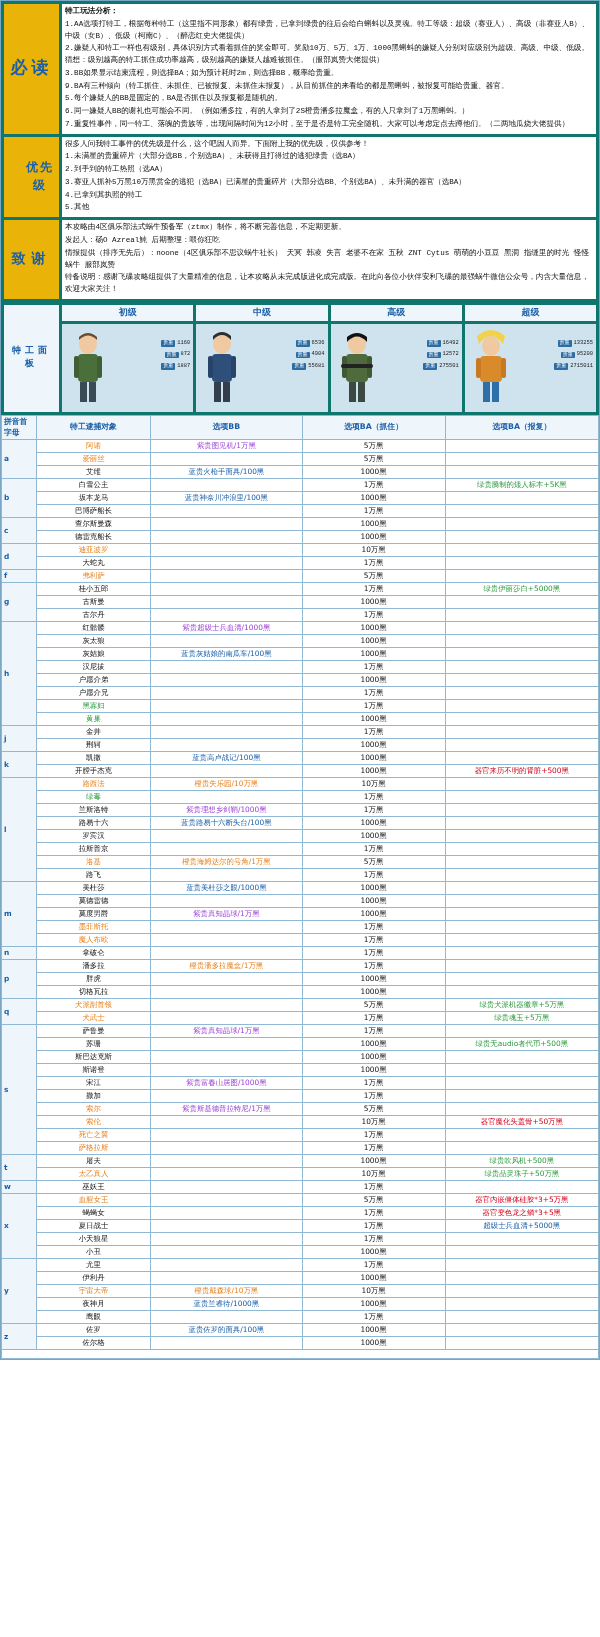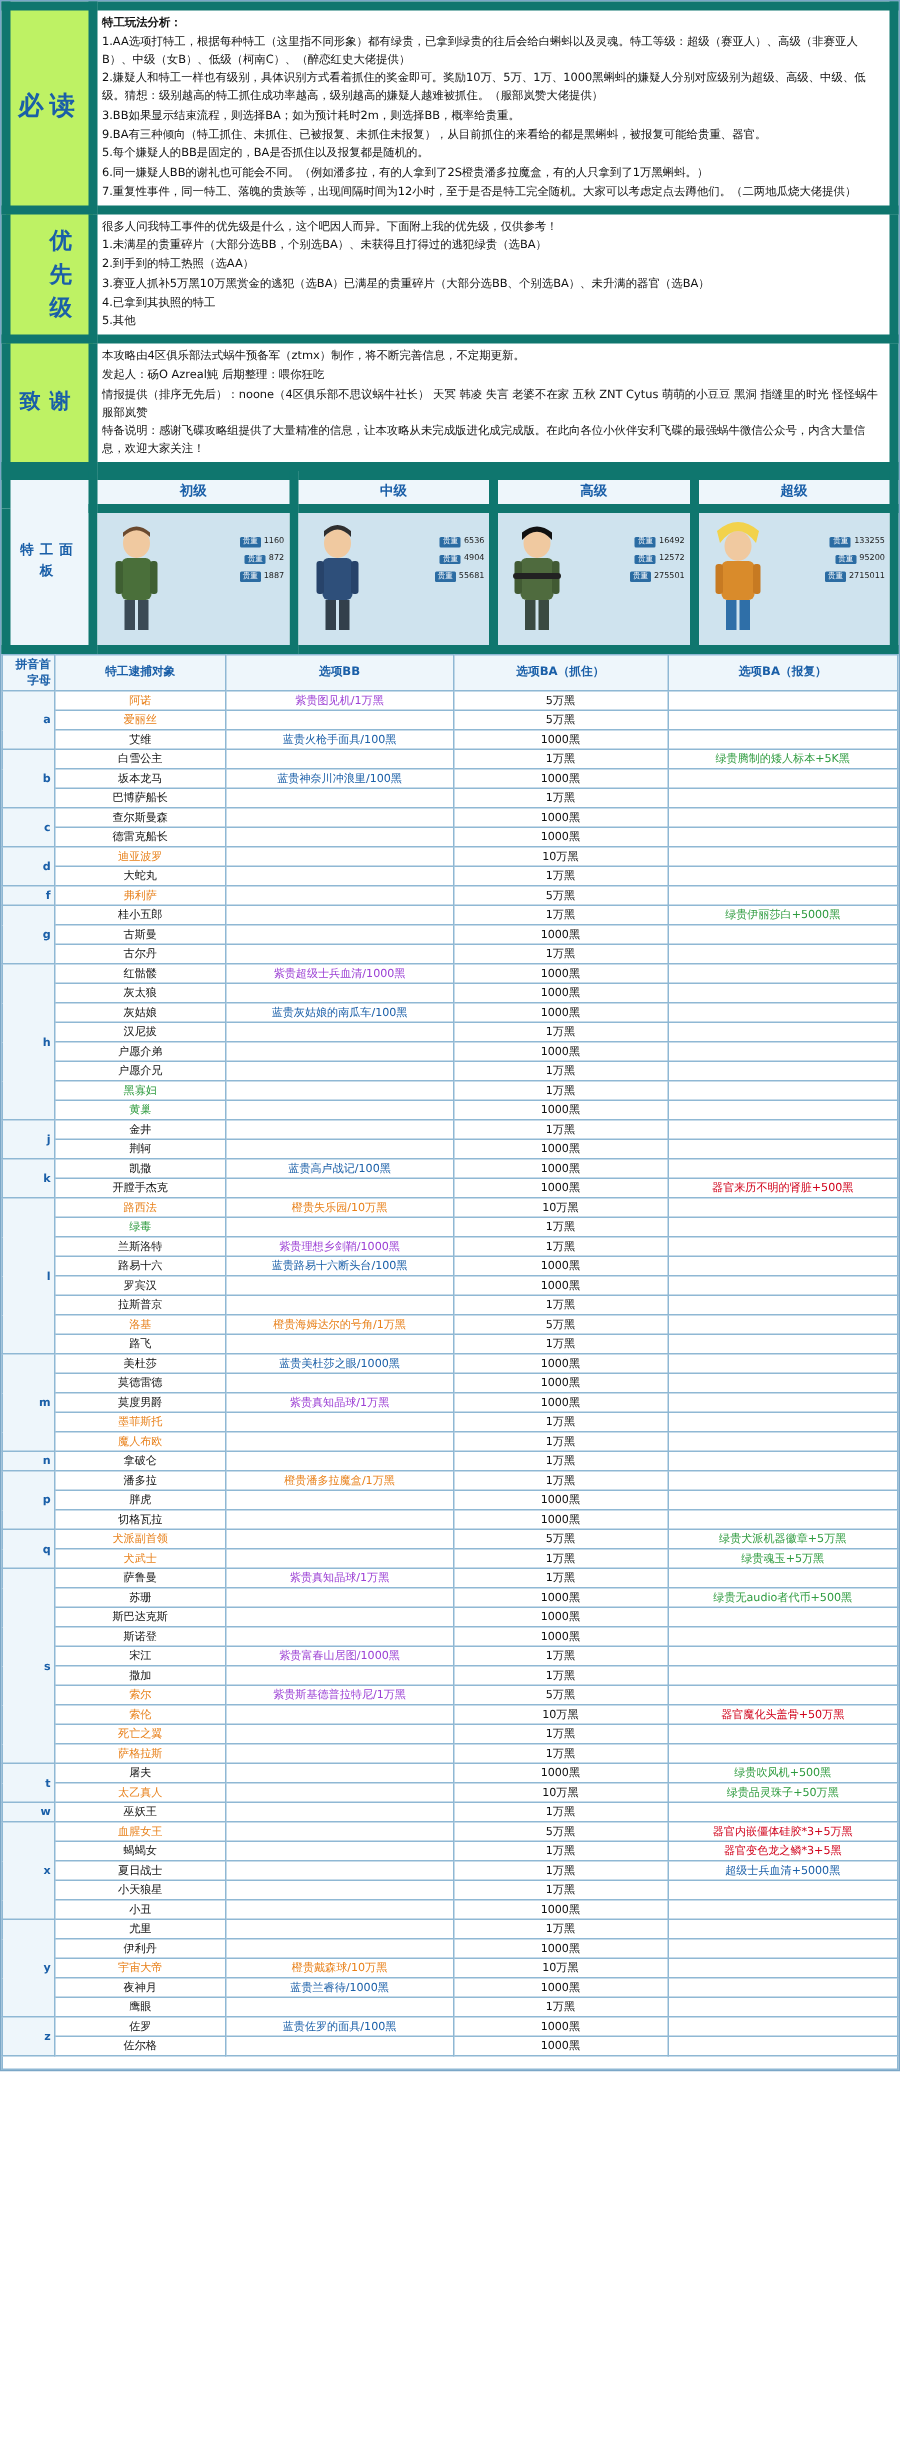--- a/index.html
+++ b/index.html
@@ -8,34 +8,34 @@
     width:600px;
     font-family:"DejaVu Sans","Liberation Sans",sans-serif;
     background:#ffffff;
     color:#111;
     font-size:7.5px;
     line-height:1.35;
   }
   .sheet { width:600px; border:1px solid #7ba7c7; }
 
   table.main { border-collapse:collapse; width:100%; table-layout:fixed; }
-  table.main td { border:6px solid #0f766e; vertical-align:middle; padding:2px 3px; }
+  table.main td { border:3px solid #0f766e; vertical-align:middle; padding:2px 3px;font-family:Liberation Mono, monospace; }
 
   
   .side-label {
     width:58px;
     text-align:center;
     font-size:17px;
     font-weight:bold;
     color:#1a5fa8;
     letter-spacing:4px;
-    background:#bef264;
+    background:#eab308;
     line-height:1.5;
   }
-  .side-label.small { font-size:15px; letter-spacing:2px;padding-left:20px;}
+  .side-label.small { font-size:12px; letter-spacing:2px;padding-left:20px;}
   .side-label.sm2 { font-size:14px; letter-spacing:6px;}
   .body-cell { padding:5px 7px; font-size:7.6px; line-height:1.55; color:#111; }
   .body-cell p { margin:0 0 1px 0; }
   .bold { font-weight:bold; }
 
   
   .panel-head td { text-align:center; font-weight:bold; color:#1a5fa8; font-size:9px; padding:3px; background:#eef6fb;}
   .agent-card { position:relative; height:88px; background:#cfe3ee; overflow:hidden;}
   .agent-fig { position:absolute; left:6px; top:6px; width:40px; height:74px; }
   .stat-rows { position:absolute; right:3px; top:16px; font-size:5.2px; }
@@ -47,21 +47,21 @@
   table.agents { border-collapse:collapse; width:100%; table-layout:fixed; }
   table.agents th, table.agents td {
     border:1px solid #8fb8d4;
     padding:1px 2px;
     font-size:7.4px;
     height:13px;
   }
   table.agents th {
     background:#eef6fb; color:#1a5fa8; font-weight:bold; font-size:7.8px; height:20px;
   }
-  .c-letter { width:34px; text-align:right; font-weight:bold; color:#1a5fa8; font-size:9px; background:#eef6fb;}
+  .c-letter { width:34px; text-align:left; font-weight:bold; color:#1a5fa8; font-size:9px; background:#eef6fb;}
   .c-name   { width:112px; text-align:center; }
   .c-bb     { width:148px; text-align:center; }
   .c-ba1    { width:140px; text-align:center; }
   .c-ba2    { width:150px; text-align:center; }
 
   .t-green  { color:#2e9b3f; }
   .t-orange { color:#e8801a; }
   .t-purple { color:#9b3fd4;margin-top:16px; }
   .t-blue   { color:#1a5fa8; }
   .t-red    { color:#d0021b; }

